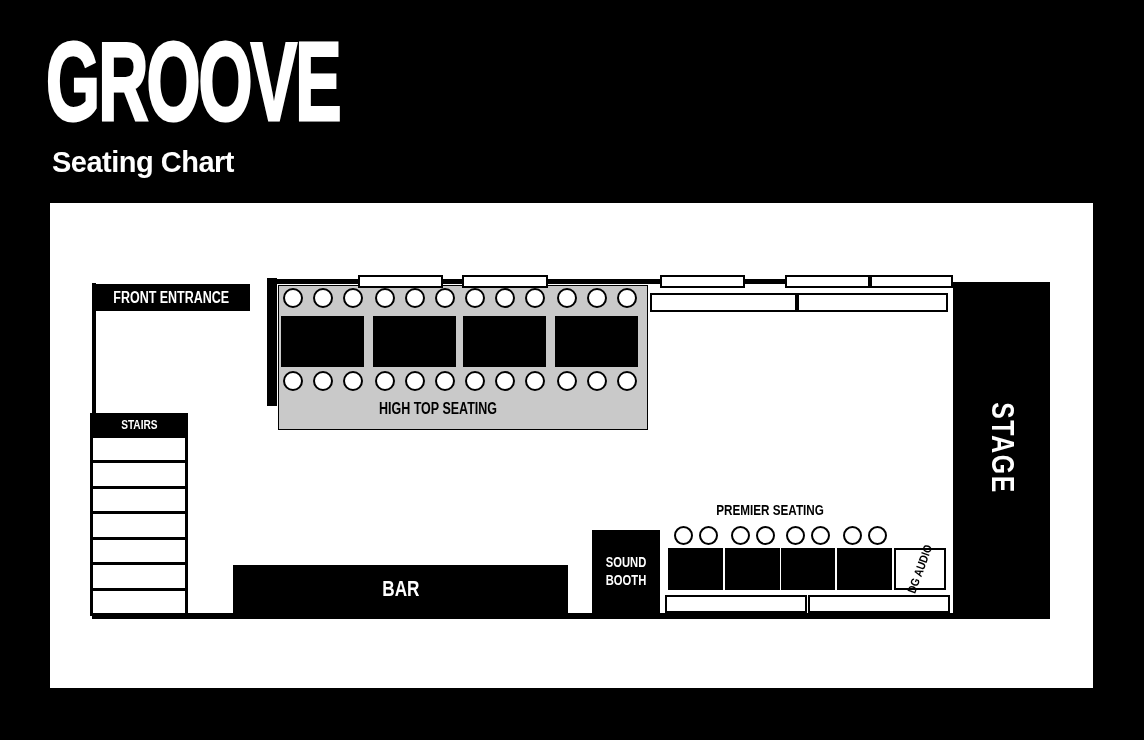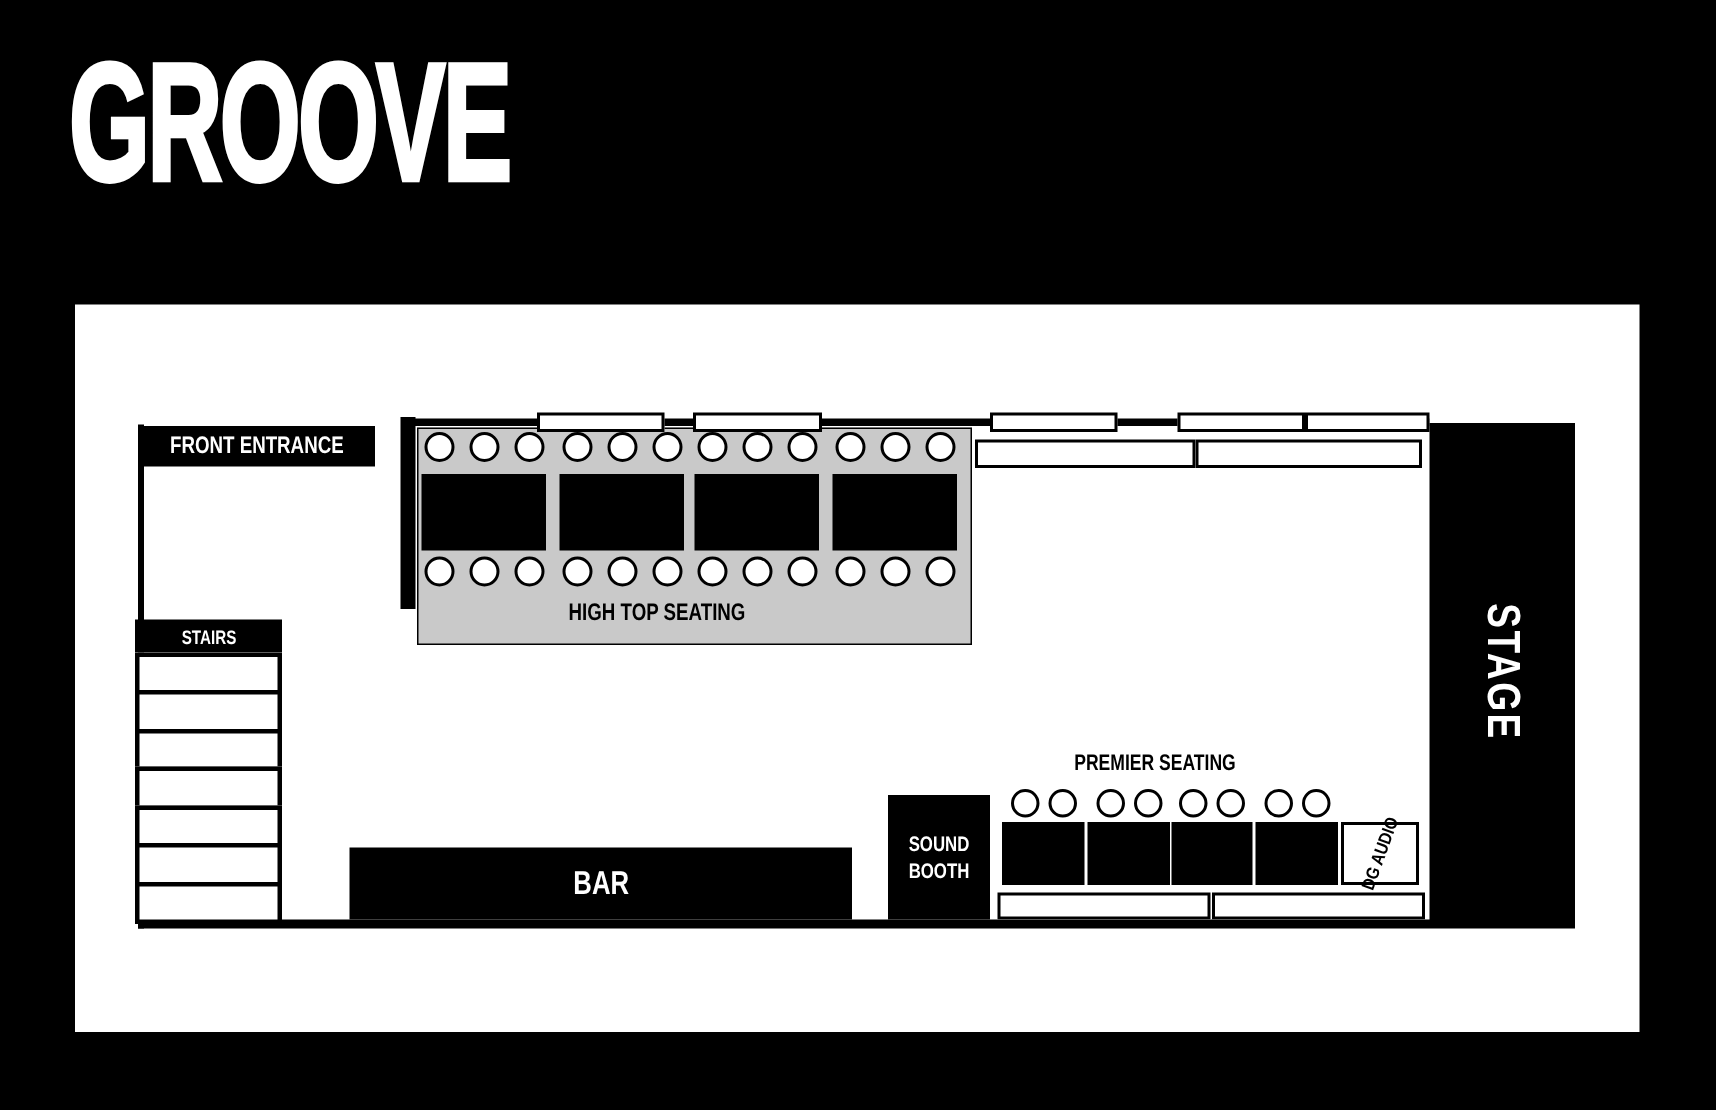--- a/index.html
+++ b/index.html
@@ -39,20 +39,21 @@
   .stairs-steps{display:flex;flex-direction:column;}
   .stair-step{flex:1;background:#fff;border:3px solid #000;margin-top:-3px;}
   .stair-step:first-child{margin-top:0;}
 </style>
 </head>
 <body>
 
 <div class="page">
 
   <div class="abs logo">GROOVE</div>
+  <div class="abs subtitle">Seating Chart</div>
 
   <div class="abs floor" id="floor">
 
     <div class="abs wall" style="left:42px;top:80px;width:4px;height:336px;"></div>
     <div class="abs wall" style="left:225px;top:76px;width:678px;height:5px;"></div>
     <div class="abs wall" style="left:217px;top:75px;width:10px;height:128px;"></div>
     <div class="abs wall" style="left:42px;top:410px;width:958px;height:6px;"></div>
 
     <div class="abs blackbox" style="left:43px;top:81px;width:157px;height:27px;font-size:16px;">
       <span class="cond">FRONT ENTRANCE</span>

